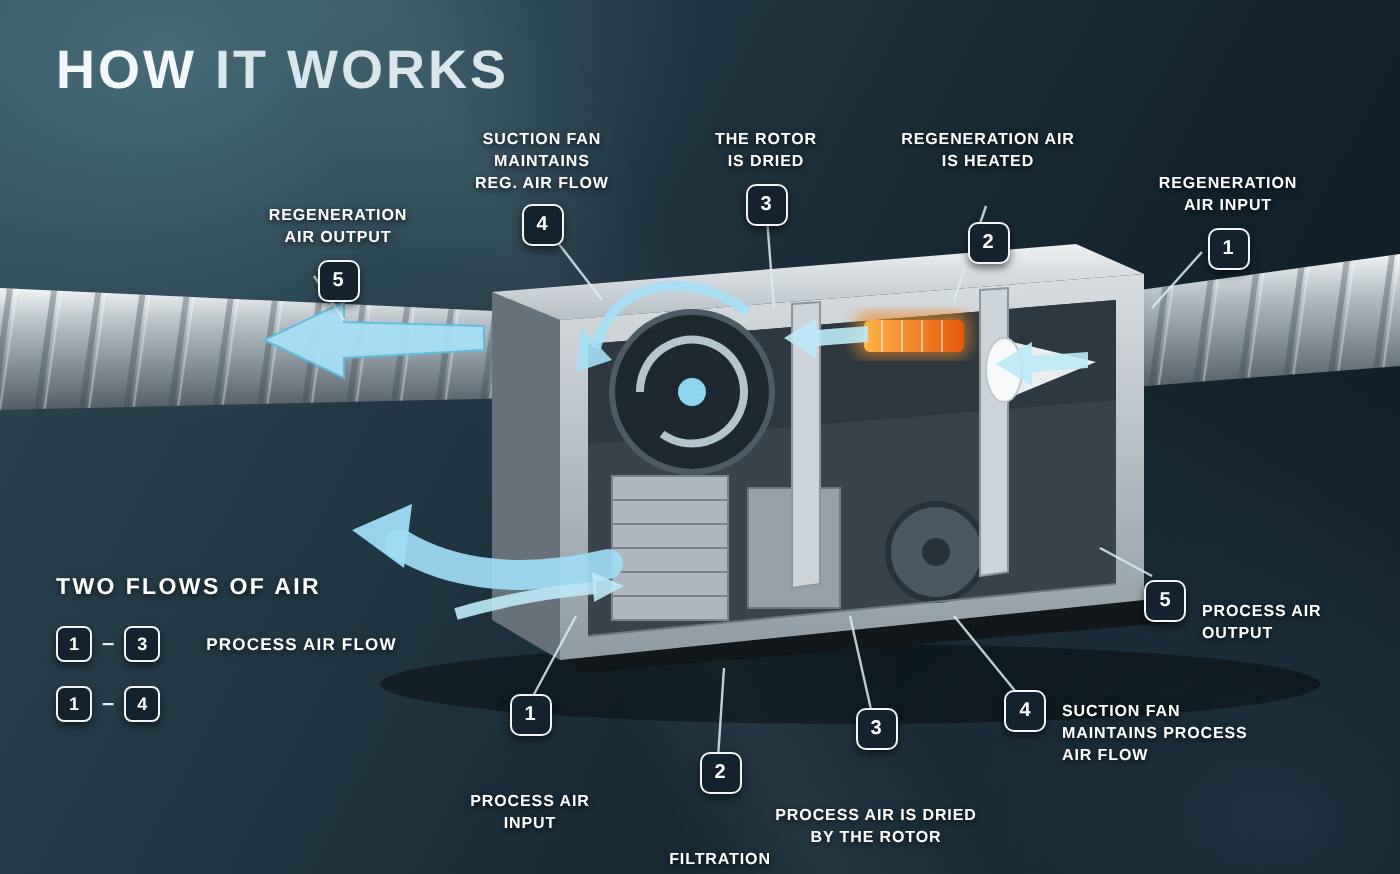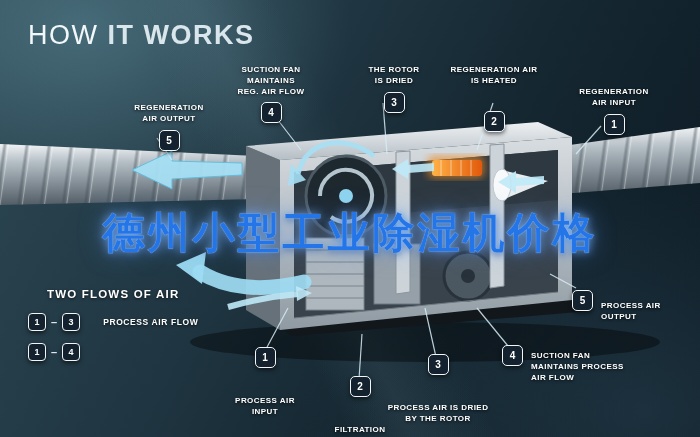--- a/index.html
+++ b/index.html
@@ -12,21 +12,21 @@
     position:absolute;inset:0;
     background:
       linear-gradient(63deg, transparent 38%, rgba(135,175,190,0.10) 45%, transparent 54%),
       radial-gradient(ellipse 430px 300px at 12% 6%, rgba(96,140,155,0.55), transparent 62%),
       radial-gradient(ellipse 520px 380px at 92% 94%, rgba(45,75,92,0.45), transparent 66%),
       linear-gradient(118deg,#2c4753 0%,#213844 34%,#152731 62%,#0c1821 100%);
   }
   .scene{position:absolute;left:0;top:0;z-index:2;}
 
   .title{position:absolute;left:28px;top:20px;z-index:6;font-size:27px;letter-spacing:1.5px;color:#f2f7f9;white-space:nowrap;}
-  .t-bold{font-weight:400;text-align:right;}
+  .t-bold{font-weight:700;text-align:right;}
   .t-light{font-weight:700;color:#d9e6ec;margin-left:9px;}
 
   .watermark{
     position:absolute;left:50%;top:205px;transform:translateX(-50%);z-index:7;
     font-family:"DejaVu Sans",sans-serif;font-size:42px;font-weight:bold;
     color:#2476e8;letter-spacing:3px;white-space:nowrap;
     text-shadow:0 0 1px #bcd8ff,0 0 10px rgba(125,185,255,0.95),0 0 24px rgba(90,150,255,0.6),0 2px 6px rgba(0,20,60,0.55);
   }
 
   .callout{position:absolute;display:flex;align-items:center;z-index:5;}
@@ -40,30 +40,30 @@
   }
   .callout.h .c-label{text-align:left;}
   .badge{
     width:19px;height:19px;border-radius:5px;background:#13222e;
     border:1.6px solid #f2f6f8;color:#ffffff;font-size:10px;font-weight:bold;
     display:flex;align-items:center;justify-content:center;
     box-shadow:0 2px 4px rgba(0,0,0,0.55);flex:0 0 auto;
   }
   #c-regen-output{left:110px;top:80px;width:118px;}
   #c-suction-reg{left:216px;top:42px;width:110px;}
-  #c-rotor-dried{left:352px;top:42px;width:84px;justify-content:flex-end;}
+  #c-rotor-dried{left:341px;top:42px;width:84px;justify-content:flex-end;}
   #c-regen-heated{left:438px;top:42px;width:112px;gap:24px;}
   #c-regen-input{left:558px;top:64px;width:112px;}
   #c-process-output{left:572px;top:278px;}
   #c-suction-process{left:502px;top:328px;}
   #c-process-input{left:225px;top:347px;width:80px;}
   #c-filtration{left:320px;top:376px;width:80px;}
   #c-process-dried{left:382px;top:354px;width:112px;}
 
-  .legend{position:absolute;left:28px;top:288px;z-index:5;text-align:center;}
+  .legend{position:absolute;left:28px;top:288px;z-index:5;}
   .legend-title{font-size:11.5px;font-weight:bold;color:#ffffff;letter-spacing:1.2px;margin-bottom:13px;text-shadow:0 1px 3px rgba(0,0,0,0.7);}
   .legend-row{display:flex;align-items:center;gap:5px;margin-bottom:12px;}
   .legend .badge{width:16px;height:16px;font-size:9px;border-radius:4px;}
   .dash{color:#e6edf1;font-size:11px;font-weight:bold;}
   .legend-label{font-size:8.5px;font-weight:bold;color:#ffffff;letter-spacing:0.6px;margin-left:7px;text-shadow:0 1px 3px rgba(0,0,0,0.7);padding-left:11px;}
 </style>
 </head>
 <body>
 
 <div class="stage">
@@ -179,21 +179,20 @@
       <line x1="266" y1="349" x2="288" y2="308"></line>
       <line x1="359" y1="379" x2="362" y2="334"></line>
       <line x1="436" y1="357" x2="425" y2="308"></line>
     </g>
   </svg>
 
   <div class="title">
     <span class="t-bold">HOW</span><span class="t-light">IT WORKS</span>
   </div>
 
-  <div class="watermark">德州小型工业除湿机价格</div>
 
   <div class="callout v" id="c-regen-output">
     <div class="c-label">REGENERATION
 AIR OUTPUT</div>
     <div class="badge">5</div>
   </div>
   <div class="callout v" id="c-suction-reg">
     <div class="c-label">SUCTION FAN
 MAINTAINS
 REG. AIR FLOW</div>

